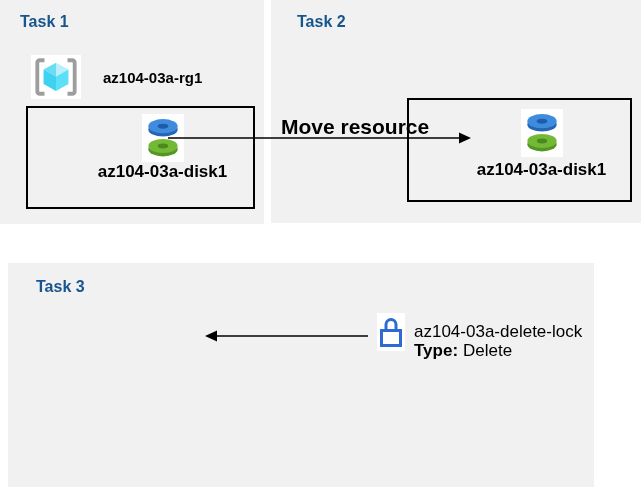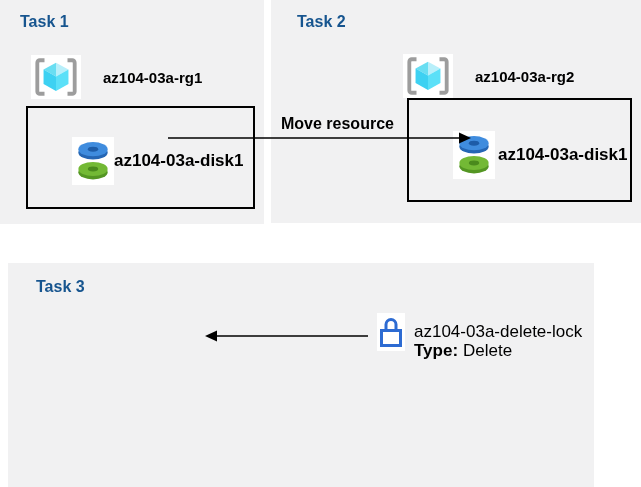--- a/index.html
+++ b/index.html
@@ -14,28 +14,28 @@
 
   .task-title{position:absolute;font-size:16px;font-weight:700;color:#17558F;white-space:nowrap;}
   .rg-row{position:absolute;display:flex;align-items:center;gap:22px;}
   .icon-bg{background:#ffffff;display:flex;align-items:center;justify-content:center;}
   .rg-bg{padding:1px 2px;}
   .disk-bg{padding:2px 4px;}
   .lock-bg{padding:1px 1px;}
   .rg-label{font-size:15px;font-weight:700;white-space:nowrap;}
   .resource-box{
     position:absolute;border:2px solid #000;box-sizing:border-box;
-    display:flex;flex-direction:row;align-items:center;padding-left:44px;
+    display:flex;flex-direction:column;align-items:center;padding-left:44px;
   }
   .disk-label{font-size:17px;font-weight:700;white-space:nowrap;}
   #box1{left:26px;top:106px;width:229px;height:103px;padding-top:6px;}
   #box2{left:136px;top:98px;width:225px;height:104px;padding-top:9px;gap:3px;}
   #box3{left:19px;top:99px;width:228px;height:102px;padding-top:8px;gap:2px;}
 
-  #move-label{position:absolute;left:281px;top:115px;font-size:16px;font-weight:700;white-space:nowrap;}
+  #move-label{position:absolute;left:281px;top:115px;font-size:21px;font-weight:700;white-space:nowrap;}
 
   #lock-group{position:absolute;left:377px;top:313px;display:flex;align-items:flex-start;}
   #lock-text{margin-left:9px;padding-top:9px;}
   #lock-name{font-size:17px;font-weight:400;white-space:nowrap;line-height:19px;}
   #lock-type{font-size:17px;white-space:nowrap;line-height:19px;}
   #lock-type .b{font-weight:700;}
   #lock-type .v{padding-left:5px;}
 
   #arrow-overlay{position:absolute;left:0;top:0;pointer-events:none;}
 </style>
@@ -73,33 +73,20 @@
         <ellipse cx="18" cy="14" rx="15.5" ry="7.5" fill="#2566B4"></ellipse>
         <ellipse cx="18" cy="10.5" rx="15.5" ry="7.5" fill="#3F8CDE"></ellipse>
         <ellipse cx="18" cy="10.5" rx="5.5" ry="2.6" fill="#1D5CA8"></ellipse>
       </svg>
     </span>
     <span class="disk-label">az104-03a-disk1</span>
   </div>
 
   <div class="task-title" style="left:297px;top:13px;">Task 2</div>
 
-  <div class="rg-row" style="left:403px;top:54px;">
-    <span class="icon-bg rg-bg">
-      <svg width="46" height="42" viewBox="0 0 48 42" aria-hidden="true">
-        <path d="M12 3.5 H7 a2.5 2.5 0 0 0 -2.5 2.5 V36 a2.5 2.5 0 0 0 2.5 2.5 H12" fill="none" stroke="#9D9D9D" stroke-width="4"></path>
-        <path d="M36 3.5 H41 a2.5 2.5 0 0 1 2.5 2.5 V36 a2.5 2.5 0 0 1 -2.5 2.5 H36" fill="none" stroke="#9D9D9D" stroke-width="4"></path>
-        <polygon points="24,6 11,13.2 24,20.5" fill="#69DEF2"></polygon>
-        <polygon points="24,6 37,13.2 24,20.5" fill="#B8EFFA"></polygon>
-        <polygon points="11,13.2 24,20.5 24,35.5 11,28.2" fill="#3DD1F2"></polygon>
-        <polygon points="37,13.2 24,20.5 24,35.5 37,28.2" fill="#5BE0F8"></polygon>
-      </svg>
-    </span>
-    <span class="rg-label">az104-03a-rg2</span>
-  </div>
 
   <div class="resource-box" id="box2" style="left:407px;">
     <span class="icon-bg disk-bg">
       <svg width="34" height="44" viewBox="0 0 36 46" aria-hidden="true">
         <ellipse cx="18" cy="35" rx="15.5" ry="7.5" fill="#549623"></ellipse>
         <ellipse cx="18" cy="31.5" rx="15.5" ry="7.5" fill="#73B935"></ellipse>
         <ellipse cx="18" cy="31.5" rx="5.5" ry="2.6" fill="#4A8A1D"></ellipse>
         <ellipse cx="18" cy="14" rx="15.5" ry="7.5" fill="#2566B4"></ellipse>
         <ellipse cx="18" cy="10.5" rx="15.5" ry="7.5" fill="#3F8CDE"></ellipse>
         <ellipse cx="18" cy="10.5" rx="5.5" ry="2.6" fill="#1D5CA8"></ellipse>

